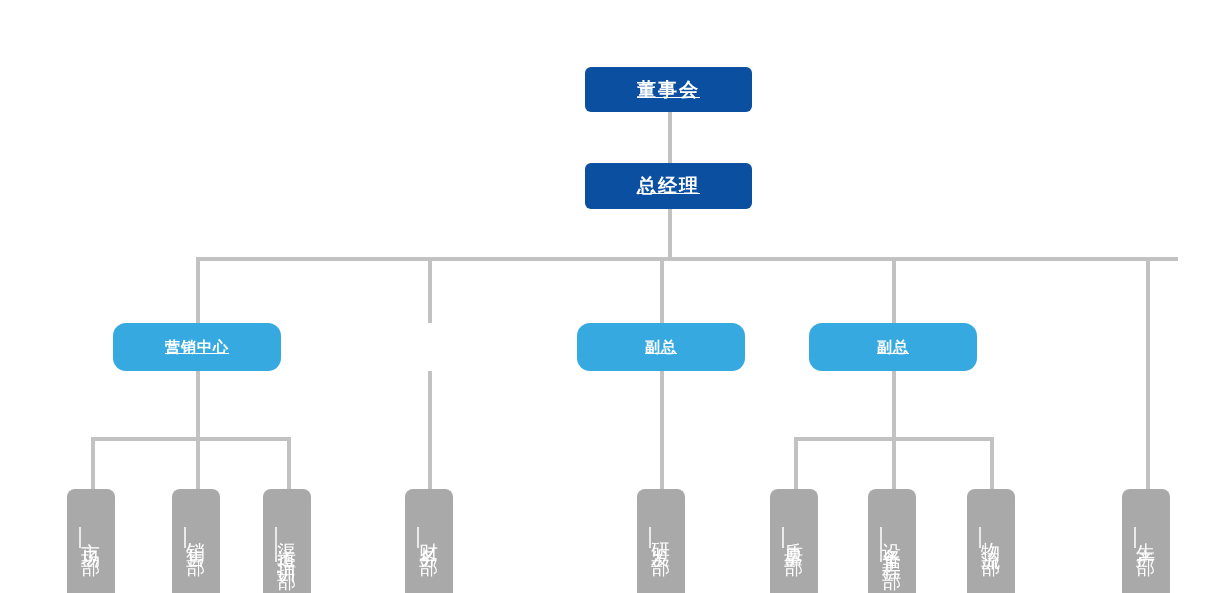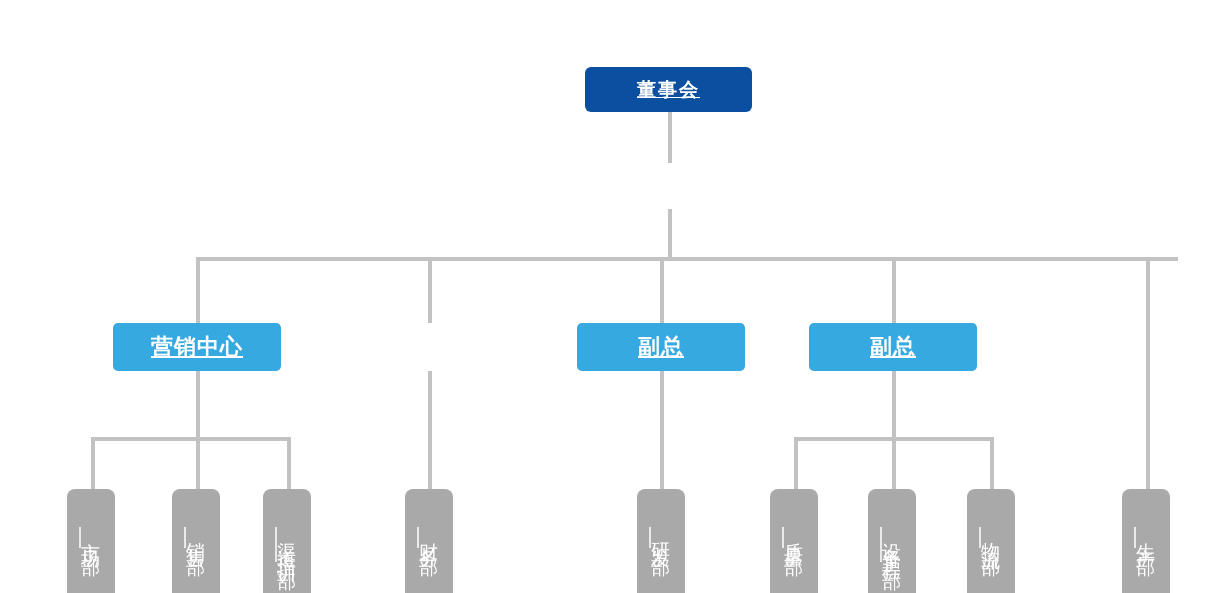--- a/index.html
+++ b/index.html
@@ -32,22 +32,22 @@
   }
   .node.l1 {
     background: var(--level1-bg);
     border-radius: 6px;
     font-size: 19px;
     font-weight: 700;
     letter-spacing: 2px;
   }
   .node.l2 {
     background: var(--level2-bg);
-    border-radius: 5px;
-    font-size: 22px;
+    border-radius: 13px;
+    font-size: 15px;
     font-weight: 700;
     letter-spacing: 1px;
   }
   .dept {
     position: absolute;
     top: 425px;
     width: 48px;
     height: 165px;
     background: var(--dept-bg);
     border-radius: 8px;
@@ -92,20 +92,23 @@
 
   <div class="line v" style="left:828px;top:307px;height:66px"></div>
   <div class="line h" style="left:730px;top:373px;width:197px"></div>
   <div class="line v" style="left:730px;top:373px;height:52px"></div>
   <div class="line v" style="left:828px;top:373px;height:52px"></div>
   <div class="line v" style="left:926px;top:373px;height:52px"></div>
 
   <div class="node l1" style="left:521px;top:3px;width:167px;height:45px">
     <span>董事会</span>
   </div>
+  <div class="node l1" style="left:521px;top:99px;width:167px;height:46px">
+    <span>总经理</span>
+  </div>
 
   <div class="node l2" style="left:49px;top:259px;width:168px;height:48px">
     <span>营销中心</span>
   </div>
   <div class="node l2" style="left:513px;top:259px;width:168px;height:48px">
     <span>副总</span>
   </div>
   <div class="node l2" style="left:745px;top:259px;width:168px;height:48px">
     <span>副总</span>
   </div>

